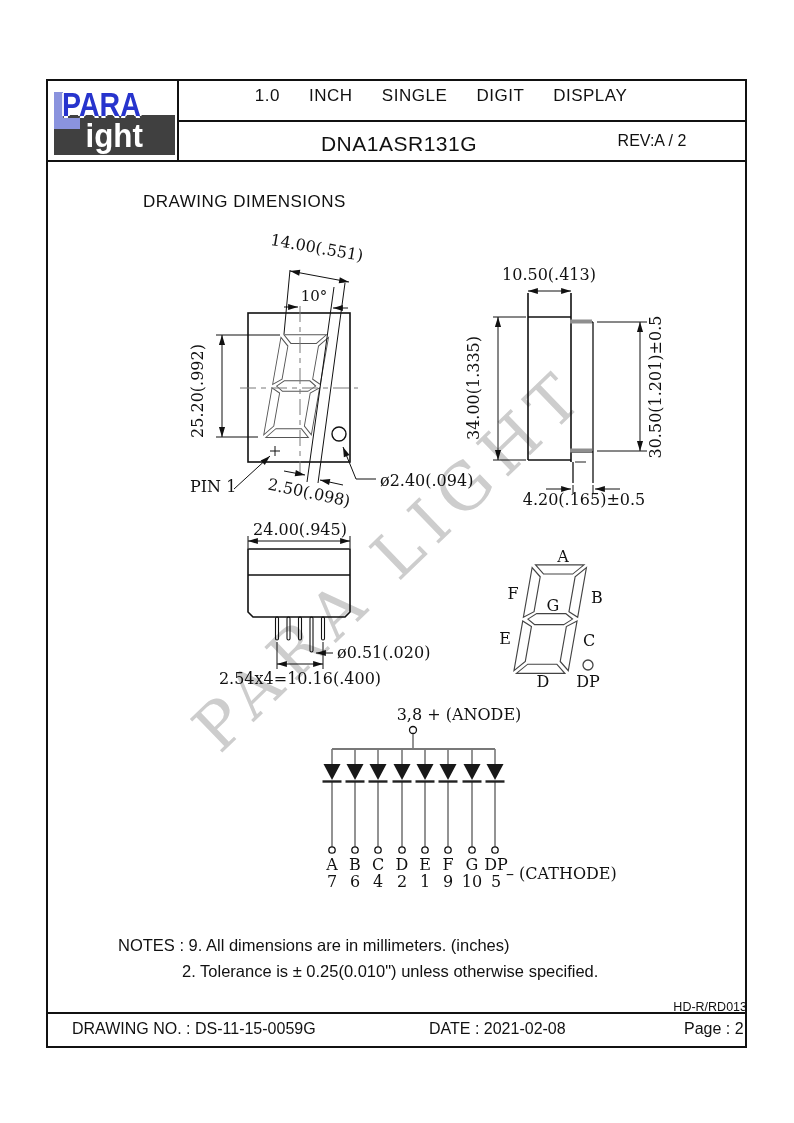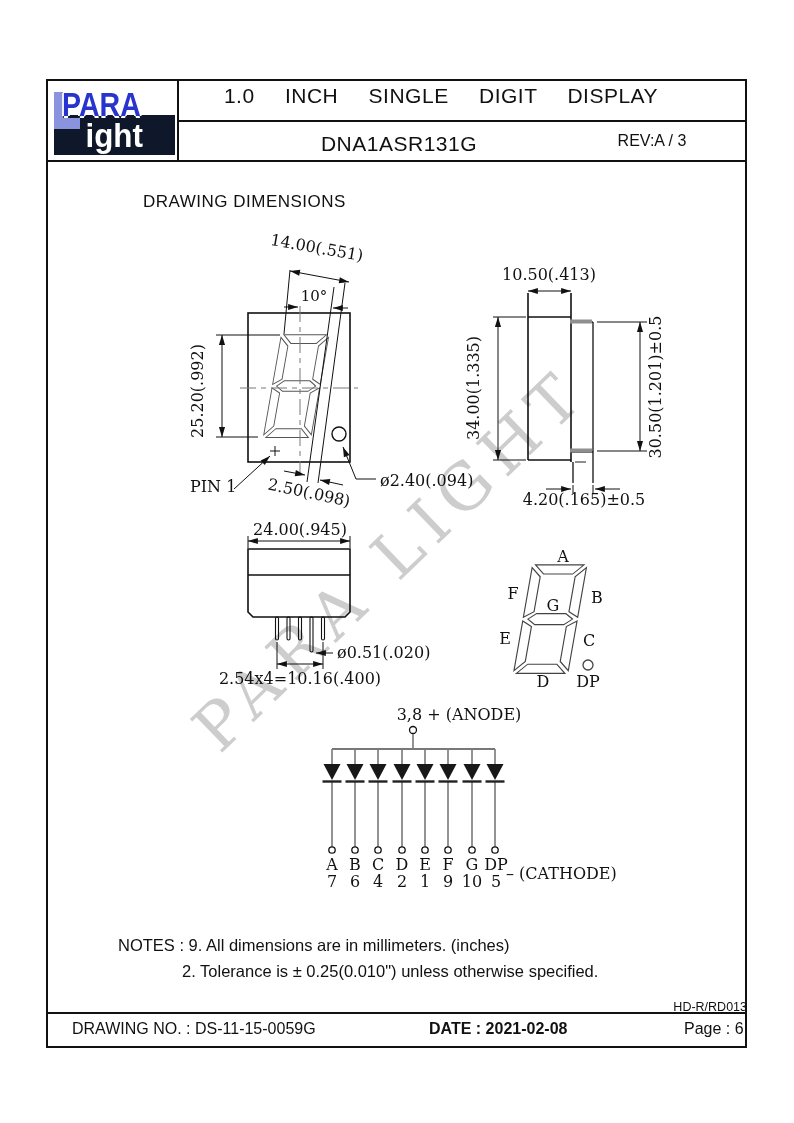--- a/index.html
+++ b/index.html
@@ -8,30 +8,30 @@
     font-family:"Liberation Sans",sans-serif;color:#111;overflow:hidden;
     margin:0 auto;
   }
   .abs{position:absolute;}
   
   .outer-border{left:46px;top:79px;width:697px;height:965px;border:2px solid #111;}
   .hline{background:#111;height:2px;}
   .vline{background:#111;width:2px;}
   
   .title-cell{left:179px;top:79px;width:524px;height:34px;display:flex;align-items:center;justify-content:center;
-    font-size:21px;word-spacing:24px;letter-spacing:0.5px;white-space:nowrap;}
+    font-size:17px;word-spacing:24px;letter-spacing:0.5px;white-space:nowrap;}
   .part-cell{left:179px;top:121px;width:440px;height:45px;display:flex;align-items:center;justify-content:center;
     font-size:21px;letter-spacing:0.5px;}
   .rev-cell{left:602px;top:121px;width:100px;height:39px;display:flex;align-items:center;justify-content:center;font-size:16px;}
   
   .logo-lshape{left:54px;top:92px;width:26px;height:37px;border-left:9px solid #8a93de;border-bottom:11px solid #8a93de;box-sizing:border-box;}
   .logo-para{left:62px;top:87px;font-size:34px;font-weight:bold;line-height:1;color:#2734cd;
     transform:scaleX(0.84);transform-origin:left top;letter-spacing:0px;
     text-shadow:-2px 0 0 #fff,2px 0 0 #fff,0 -2px 0 #fff,0 2px 0 #fff;}
-  .logo-box{left:54px;top:115px;width:121px;height:40px;background:#0f172a;display:flex;align-items:center;justify-content:center;}
+  .logo-box{left:54px;top:115px;width:121px;height:40px;background:#404040;display:flex;align-items:center;justify-content:center;}
   .logo-ight{font-size:33px;font-weight:bold;color:#fff;line-height:1;transform:scaleX(0.95);}
   
   .section-title{left:143px;top:192px;font-size:17px;letter-spacing:0.5px;}
   .note-line1{left:118px;top:936px;font-size:16.5px;}
   .note-line2{left:182px;top:962px;font-size:16.5px;}
   .footer-text{top:1019px;font-size:16px;line-height:20px;}
   .form-code{left:620px;top:1000px;width:127px;text-align:right;font-size:12.5px;}
   
   .watermark{
     left:390px;top:560px;transform:translate(-50%,-50%) rotate(-44deg);
@@ -253,24 +253,24 @@
   <div class="abs hud hline" style="left:46px;top:1012px;width:699px;"></div>
 
   <div class="abs hud logo-box">
     <span class="logo-ight">ight</span>
   </div>
   <div class="abs hud logo-lshape"></div>
   <div class="abs hud logo-para">PARA</div>
 
   <div class="abs hud title-cell">1.0 INCH SINGLE DIGIT DISPLAY</div>
   <div class="abs hud part-cell">DNA1ASR131G</div>
-  <div class="abs hud rev-cell">REV:A / 3</div>
+  <div class="abs hud rev-cell">REV:A / 2</div>
 
   <div class="abs hud section-title">DRAWING DIMENSIONS</div>
   <div class="abs hud note-line1">NOTES : 9. All dimensions are in millimeters. (inches)</div>
   <div class="abs hud note-line2">2. Tolerance is ± 0.25(0.010") unless otherwise specified.</div>
 
   <div class="abs hud footer-text" style="left:72px;">DRAWING NO. : DS-11-15-0059G</div>
-  <div class="abs hud footer-text" style="left:429px;font-weight:bold;">DATE : 2021-02-08</div>
-  <div class="abs hud footer-text" style="left:684px;">Page : 6</div>
+  <div class="abs hud footer-text" style="left:429px;">DATE : 2021-02-08</div>
+  <div class="abs hud footer-text" style="left:684px;">Page : 2</div>
   <div class="abs hud form-code">HD-R/RD013</div>
 
 </div>
 
 </body></html>

